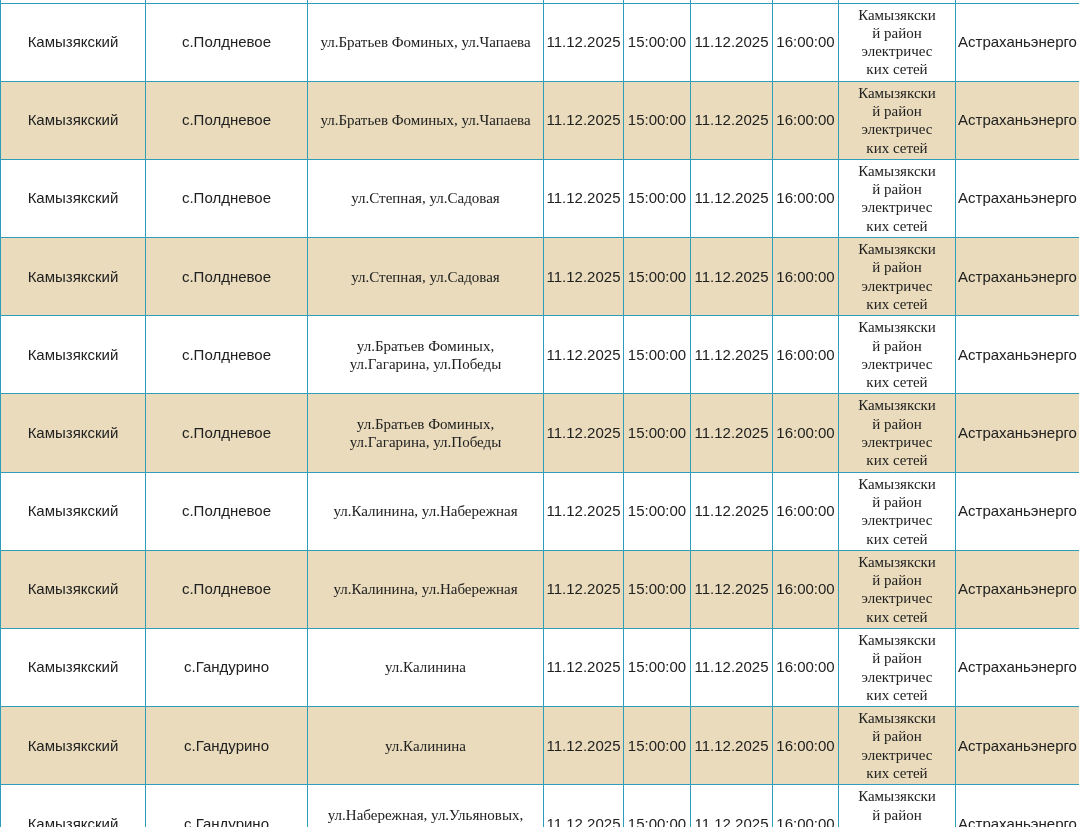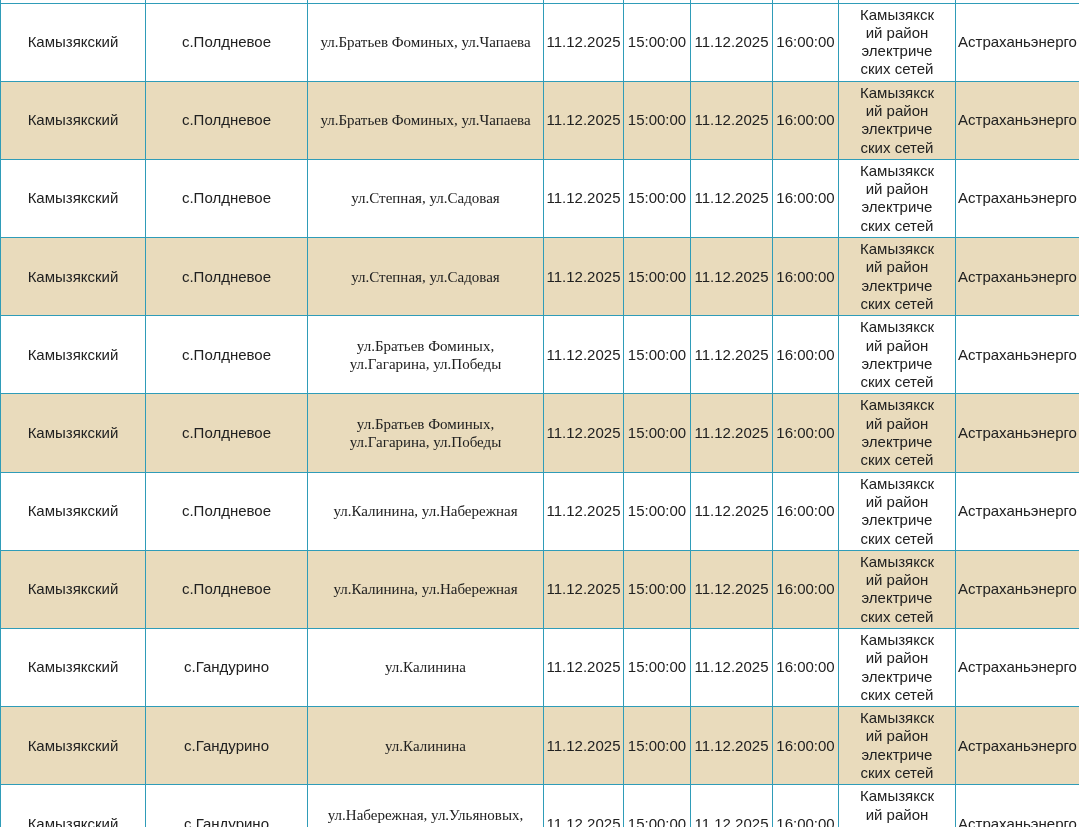--- a/index.html
+++ b/index.html
@@ -24,21 +24,21 @@
     text-align:center;vertical-align:middle;
     padding:2px 4px;overflow:hidden;
     word-wrap:break-word;
   }
   tr{height:75px;}
   tr.cut-row{height:3px;}
   tr.cut-row td{border-top:none;padding:0;}
   tr.shaded td{background:var(--row-shaded);}
   td.col-streets{padding:2px 12px;font-family:Liberation Serif, serif;}
   td.col-date,td.col-time,td.col-company{white-space:nowrap;padding:18px 1px;}
-  td.col-res{padding:2px 19px;}
+  td.col-res{padding:2px 19px;font-family:Liberation Serif, serif;}
 </style>
 </head>
 <body>
 
 <table>
   <colgroup>
     <col style="width:145px">
     <col style="width:162px">
     <col style="width:236px">
     <col style="width:80px">

